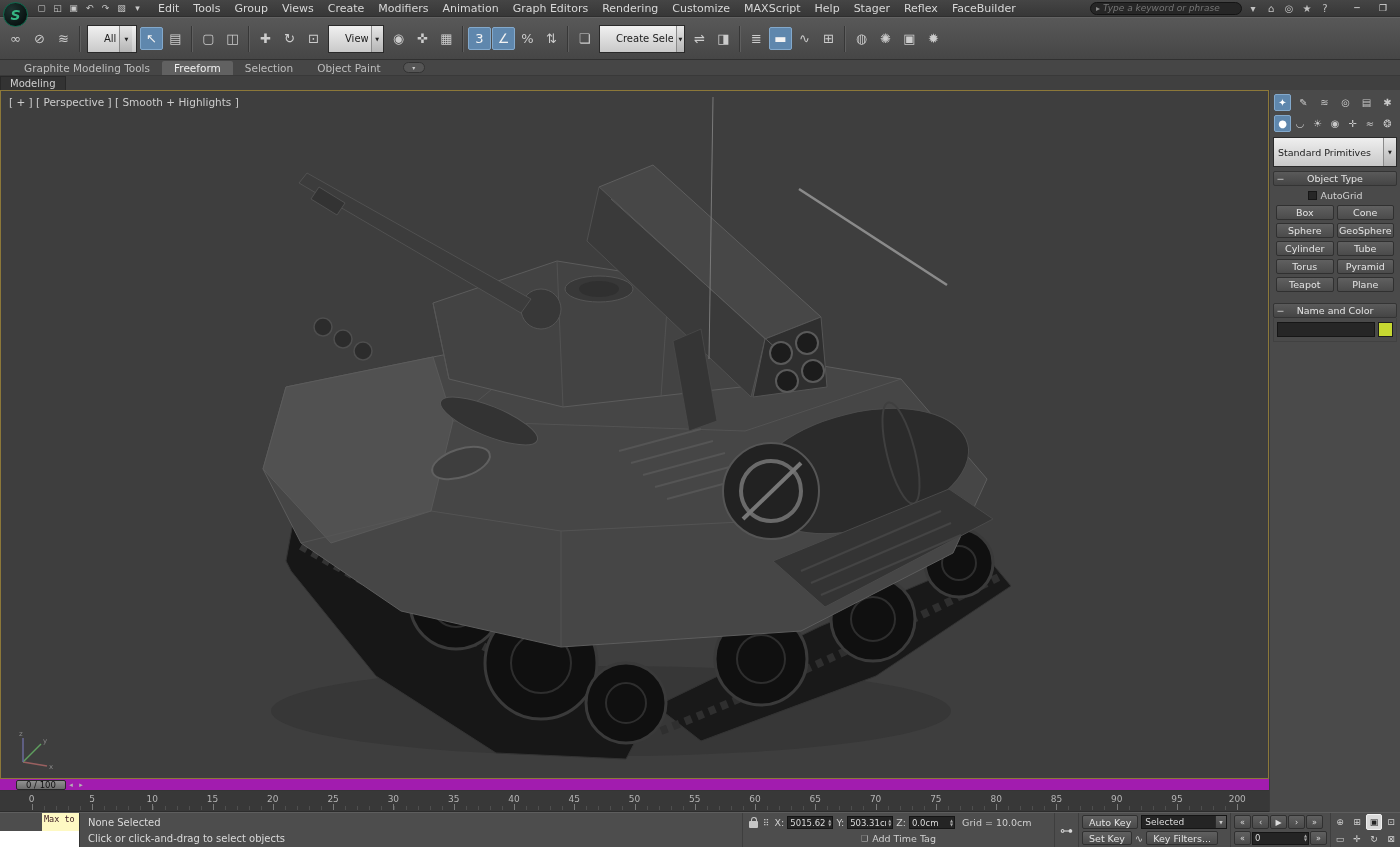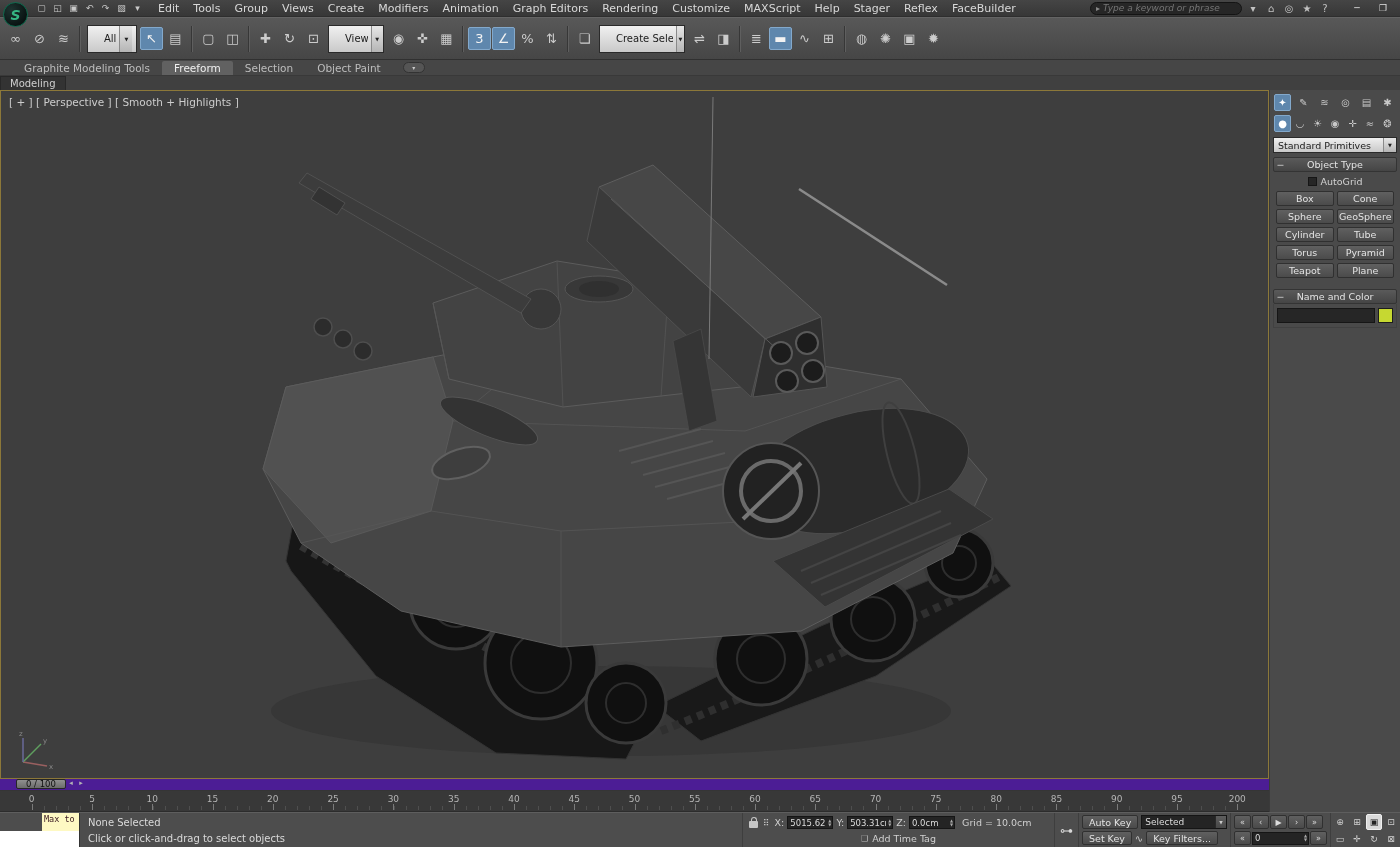--- a/index.html
+++ b/index.html
@@ -46,40 +46,40 @@
   .viewport { width:1269px; position:relative; background:#3e3e3e; border:1px solid #8c7839; overflow:hidden; }
   .viewport svg.scene { position:absolute; inset:0; width:100%; height:100%; }
   .vp-label { position:absolute; top:5px; left:8px; color:#cdcdcd; font-size:10.5px; }
   .axis-gizmo { position:absolute; left:10px; bottom:8px; }
 
   
   .command-panel { width:131px; background:#4a4a4a; border-left:1px solid #3a3a3a; padding:2px 2px; }
   .cp-tabs { display:flex; justify-content:space-between; align-items:center; padding:1px 2px; height:21px; }
   .cp-tab { width:17px; height:17px; display:flex; align-items:center; justify-content:center; color:#c8c8c8; font-size:10px; border-radius:2px; border:1px solid transparent; }
   .cp-tab.active { background:#5f87ad; border-color:#83a9cc; color:#fff; }
-  .cp-dd { height:16px; margin:3px 1px 4px; background:linear-gradient(#efefef,#c9c9c9); border:1px solid #2a2a2a; color:#1b1b1b; display:flex; align-items:center; justify-content:space-between; font-size:9.5px; padding-left:4px; }
+  .cp-dd { height:30px; margin:3px 1px 4px; background:linear-gradient(#efefef,#c9c9c9); border:1px solid #2a2a2a; color:#1b1b1b; display:flex; align-items:center; justify-content:space-between; font-size:9.5px; padding-left:4px; }
   .cp-dd-arrow { width:13px; align-self:stretch; background:linear-gradient(#e6e6e6,#b5b5b5); border-left:1px solid #8a8a8a; display:flex; align-items:center; justify-content:center; font-size:5px; color:#222; }
   .rollout { margin:2px 1px 6px; }
   .rollout-header { height:15px; background:linear-gradient(#5a5a5a,#454545); border:1px solid #343434; border-radius:2px; display:flex; align-items:center; font-size:9.5px; color:#e3e3e3; }
   .r-minus { width:13px; text-align:center; color:#cfcfcf; }
   .r-title { flex:1; text-align:center; margin-right:13px; white-space:nowrap; }
   .rollout-body { padding:4px 3px 5px; }
   .autogrid-row { display:flex; align-items:center; justify-content:center; gap:4px; font-size:9.5px; color:#d2d2d2; margin-bottom:4px; }
   .checkbox { width:9px; height:9px; background:#262626; border:1px solid #161616; display:inline-block; }
   .obj-grid { display:grid; grid-template-columns:1fr 1fr; gap:3px; }
   .obj-btn { height:15px; background:linear-gradient(#606060,#4b4b4b); border:1px solid #303030; border-radius:2px; color:#e4e4e4; font-size:9.5px; display:flex; align-items:center; justify-content:center; white-space:nowrap; }
   .name-row { display:flex; align-items:center; gap:3px; padding:4px 3px; border:1px solid #414141; border-top:none; }
   .name-input { flex:1; min-width:0; height:15px; background:#262626; border:1px solid #161616; color:#ddd; font-size:9px; font-family:inherit; padding:0 2px; }
   .color-swatch { width:15px; height:15px; border:1px solid #1d1d1d; flex:0 0 auto; }
 
   
   .bottom { display:flex; flex:0 0 auto; }
   .bottom-left { width:1269px; }
   .bottom-filler { width:131px; background:#4a4a4a; border-left:1px solid #3a3a3a; }
-  .track-strip { height:12px; background:#4c1d95; border-bottom:1px solid #353535; display:flex; align-items:flex-start; }
+  .track-strip { height:12px; background:#a21caf; border-bottom:1px solid #353535; display:flex; align-items:center; }
   .ts-arrow { width:10px; text-align:center; color:#b5b5b5; font-size:7px; }
   .time-handle { height:10px; margin-left:16px; padding:0 9px; background:linear-gradient(#909090,#6c6c6c); border:1px solid #262626; border-radius:2px; color:#111; font-size:8.5px; display:flex; align-items:center; white-space:nowrap; }
   .ruler { height:21px; background:#383838; border-bottom:1px solid #2c2c2c; position:relative; }
   .ruler::before { content:''; position:absolute; left:2.5%; right:2.5%; bottom:1px; height:4px;
     background:repeating-linear-gradient(to right,#4f4f4f 0 1px,transparent 1px 1%); }
   .ruler-tick { position:absolute; bottom:1px; width:1px; height:6px; background:#7a7a7a; }
   .ruler-num { position:absolute; bottom:6px; left:0; transform:translateX(-50%); font-size:9px; color:#b5b5b5; }
 
   
   .statusbar { height:35px; border-top:1px solid #5e5e5e; background:#4d4d4d; display:flex; align-items:stretch; flex:0 0 auto; }

